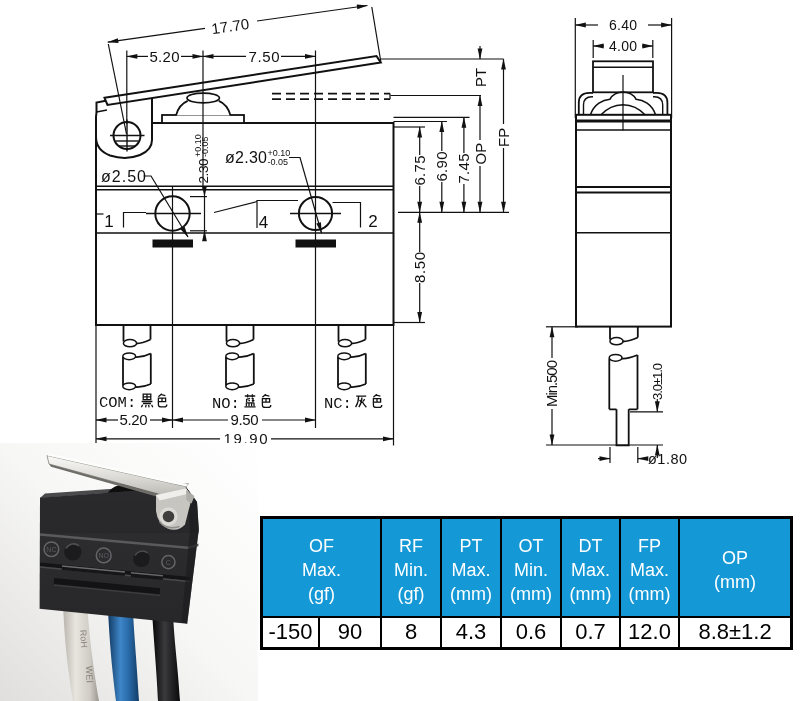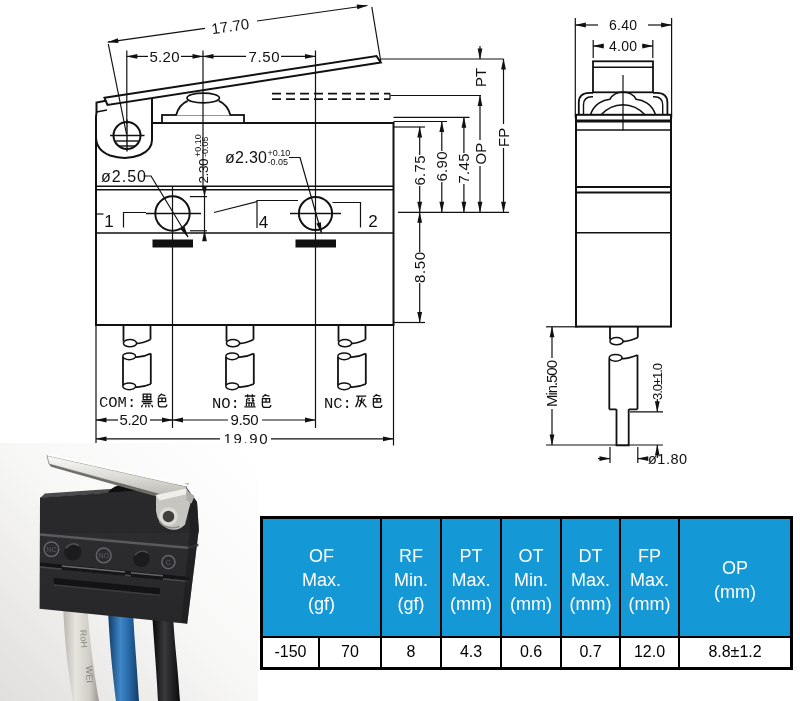--- a/index.html
+++ b/index.html
@@ -1,25 +1,25 @@
 <!DOCTYPE html>
 <html><head>
 <meta charset="utf-8">
 <style>
 html,body{margin:0;padding:0;background:#fff;}
 #page{position:relative;width:800px;height:701px;background:#fff;overflow:hidden;
   font-family:"Liberation Sans", sans-serif;}
 #draw{position:absolute;left:0;top:0;}
 .small{font-size:9px;}
-#tbl{position:absolute;left:261px;top:517px;width:531px;height:152px;
+#tbl{position:absolute;left:261px;top:517px;width:531px;height:132px;
   border-collapse:collapse;table-layout:fixed;border:2px solid #000;outline:1px solid #000;}
 #tbl td{border:2px solid #000;text-align:center;vertical-align:middle;
   font-family:"Liberation Sans", sans-serif;color:#000;padding:0;}
 #tbl .hd{background:#1598d6;color:#fff;font-size:18px;line-height:24px;padding-top:6px;}
-#tbl .dt{font-size:16px;height:29.5px;text-align:center;}
+#tbl .dt{font-size:22px;height:29.5px;text-align:center;}
 </style>
 </head>
 <body>
 <div id="page">
 <svg id="draw" width="800" height="701" viewBox="0 0 800 701">
 <defs>
 <marker id="ar" markerWidth="12" markerHeight="6" refX="11" refY="3" orient="auto-start-reverse" markerUnits="userSpaceOnUse">
   <path d="M11.5,3 L0.5,0.6 L0.5,5.4 Z" fill="#111"></path>
 </marker>
 <g id="hei" stroke="#111" fill="none" stroke-width="1.3">
@@ -373,21 +373,21 @@
   <td class="hd" colspan="2">OF<br>Max.<br>(gf)</td>
   <td class="hd">RF<br>Min.<br>(gf)</td>
   <td class="hd">PT<br>Max.<br>(mm)</td>
   <td class="hd">OT<br>Min.<br>(mm)</td>
   <td class="hd">DT<br>Max.<br>(mm)</td>
   <td class="hd">FP<br>Max.<br>(mm)</td>
   <td class="hd">OP<br>(mm)</td>
 </tr>
 <tr>
   <td class="dt">-150</td>
-          <td class="dt">70</td>
+          <td class="dt">90</td>
           <td class="dt">8</td>
           <td class="dt">4.3</td>
   <td class="dt">0.6</td>
           <td class="dt">0.7</td>
           <td class="dt">12.0</td>
           <td class="dt">8.8±1.2</td>
 </tr>
 </tbody>
     </table>
 </div>

